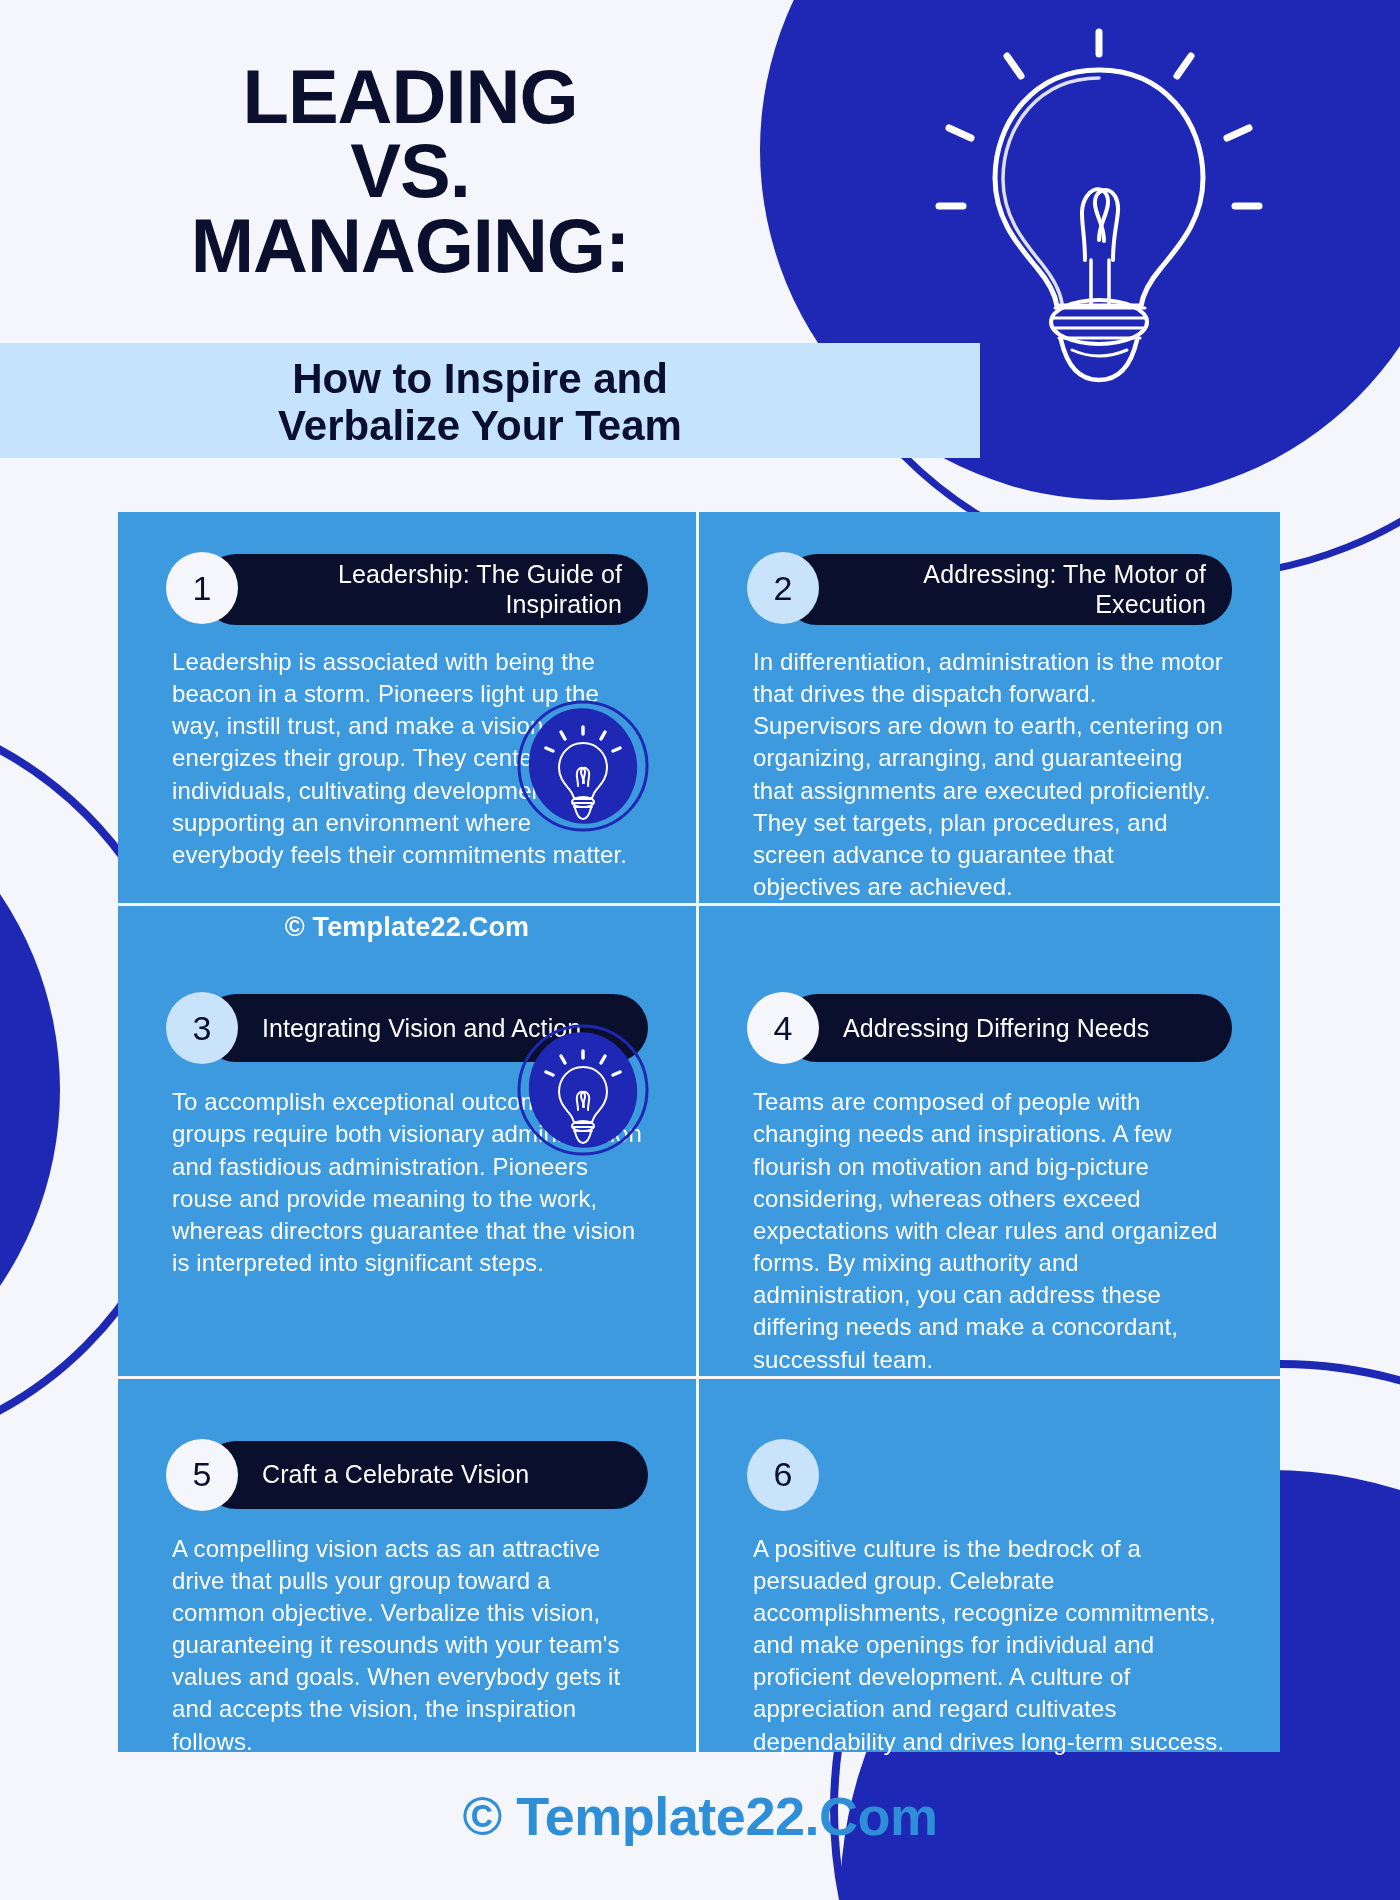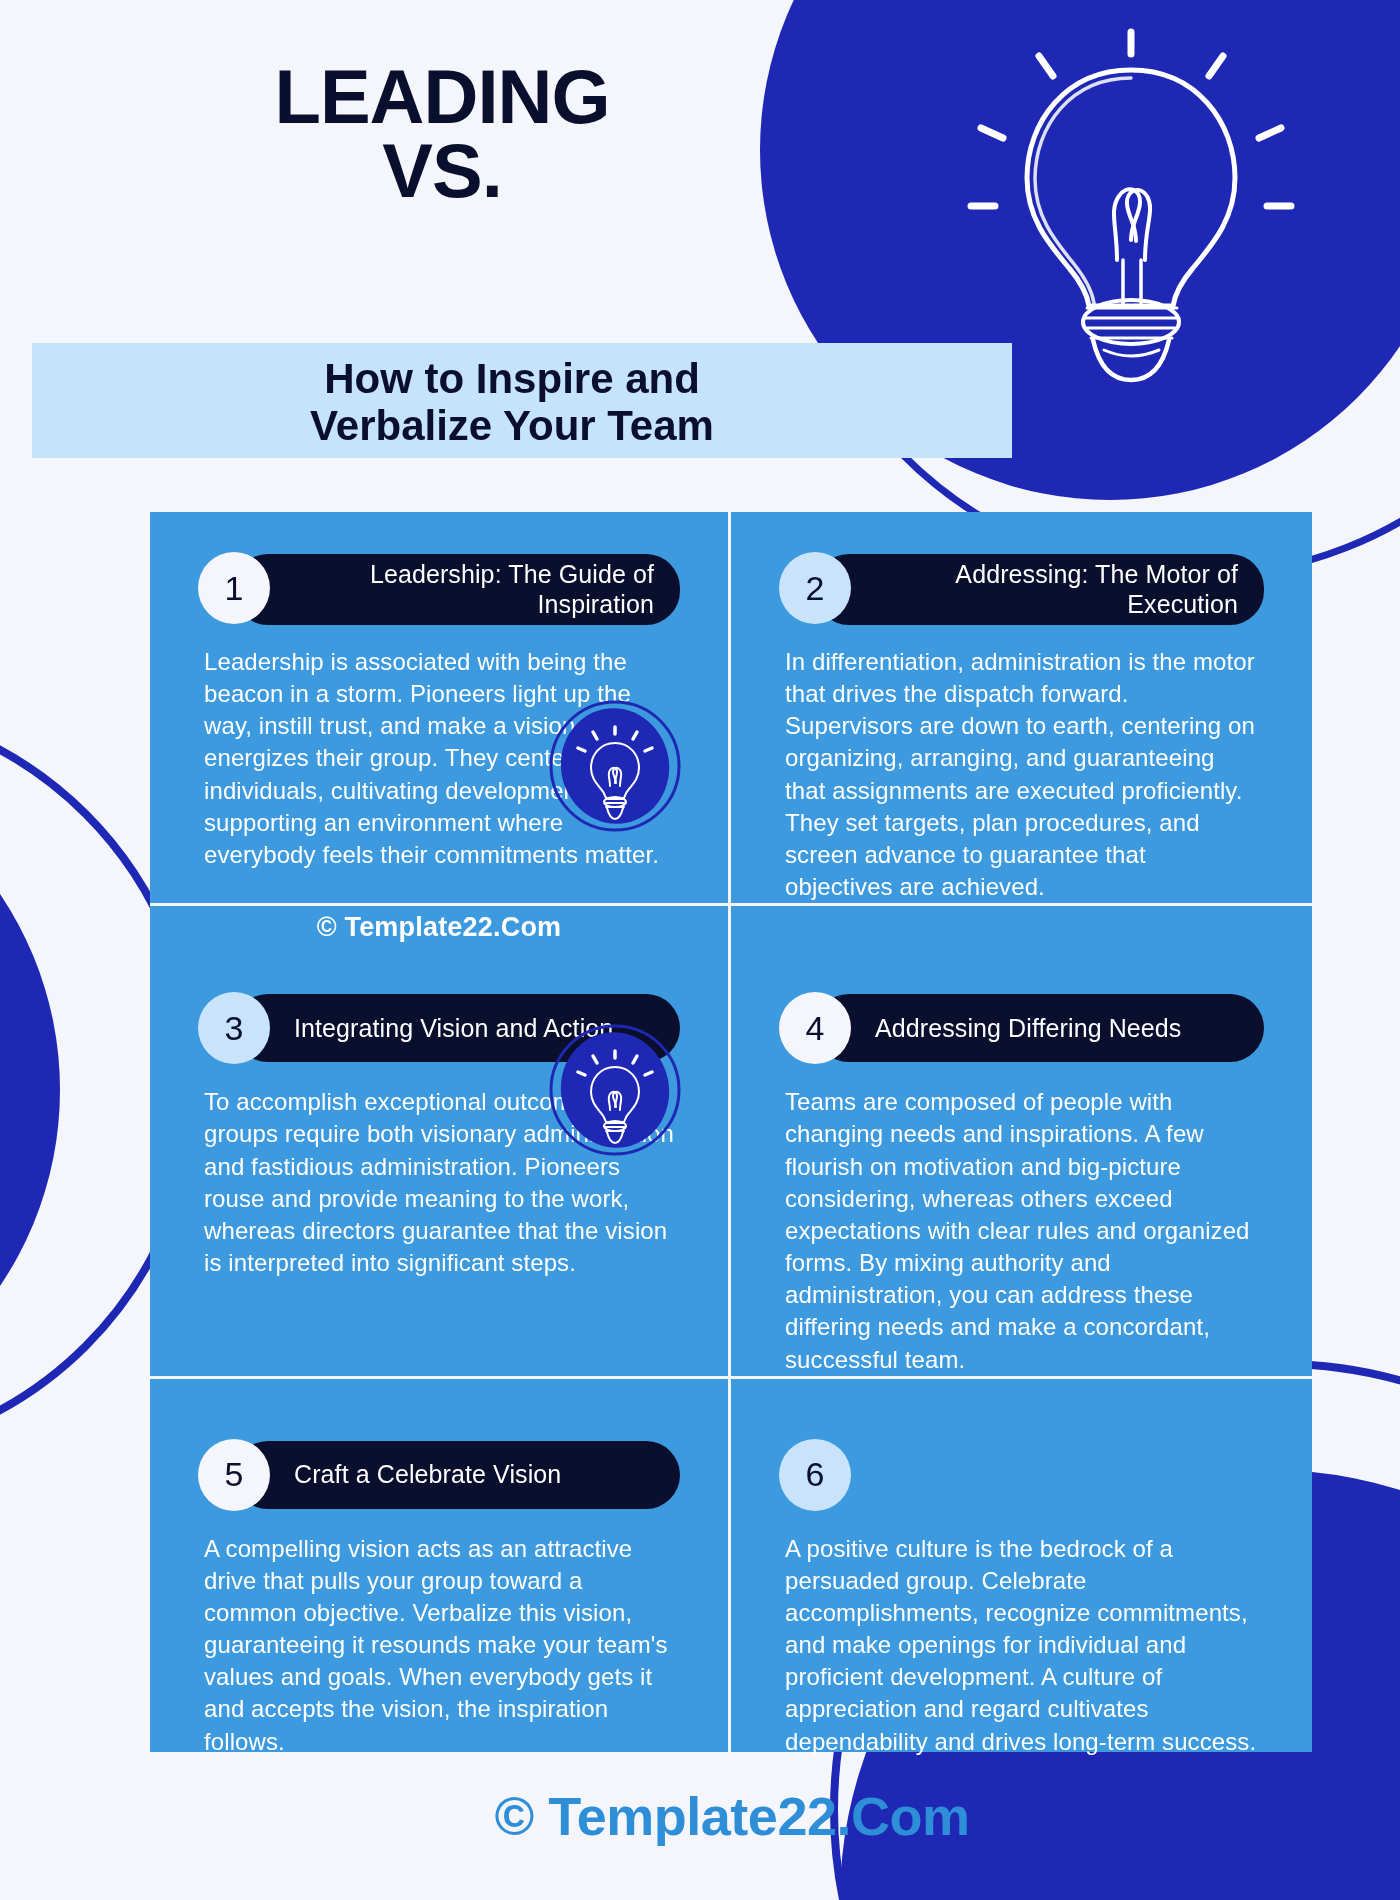--- a/index.html
+++ b/index.html
@@ -39,21 +39,21 @@
     width:900px; height:900px; border-radius:50%;
     border:8px solid #1e28b4;
   }
   .blob-br-fill {
     position:absolute; right:-300px; bottom:-430px;
     width:860px; height:860px; border-radius:50%;
     background:#1e28b4;
   }
 
   
-  .page { position:relative; z-index:3; width:1344px; height:1900px;margin-left:32px; }
+  .page { position:relative; z-index:3; width:1344px; height:1900px; }
 
   .title-block {
     position:absolute; left:0; top:60px; width:820px;
     text-align:center;
   }
   .main-title {
     font-size:76px; font-weight:bold; line-height:0.98;
     color:#0a0f2e; letter-spacing:-1px;
   }
   .main-title .ln { display:block; }
@@ -189,20 +189,21 @@
         <path d="M30 196 L54 196" stroke-width="7"></path>
         <path d="M350 196 L326 196" stroke-width="7"></path>
       </g>
     </svg>
   </div>
 
   <div class="title-block">
     <div class="main-title">
       <span class="ln">LEADING</span>
       <span class="ln">VS.</span>
+      <span class="ln">MANAGING:</span>
     </div>
   </div>
 
   <div class="subtitle-band"></div>
   <div class="subtitle-text">
     <span class="ln">How to Inspire and</span>
     <span class="ln">Verbalize Your Team</span>
   </div>
 
   <div class="grid">
@@ -258,21 +259,21 @@
 
     <div class="cell bdr-r">
       <div class="card-head" style="margin-top:20px;">
         <div class="head-pill">
           <span>Craft a Celebrate Vision</span>
         </div>
         <div class="num-badge light">
           <span>5</span>
         </div>
       </div>
-      <div class="card-body">A compelling vision acts as an attractive drive that pulls your group toward a common objective. Verbalize this vision, guaranteeing it resounds make your team's values and goals. When everybody gets it and accepts the vision, the inspiration follows.</div>
+      <div class="card-body">A compelling vision acts as an attractive drive that pulls your group toward a common objective. Verbalize this vision, guaranteeing it resounds with your team's values and goals. When everybody gets it and accepts the vision, the inspiration follows.</div>
     </div>
 
     <div class="cell">
       <div class="card-head" style="margin-top:20px;">
         <div class="num-badge pale">
           <span>6</span>
         </div>
       </div>
       <div class="card-body">A positive culture is the bedrock of a persuaded group. Celebrate accomplishments, recognize commitments, and make openings for individual and proficient development. A culture of appreciation and regard cultivates dependability and drives long-term success.</div>
     </div>

